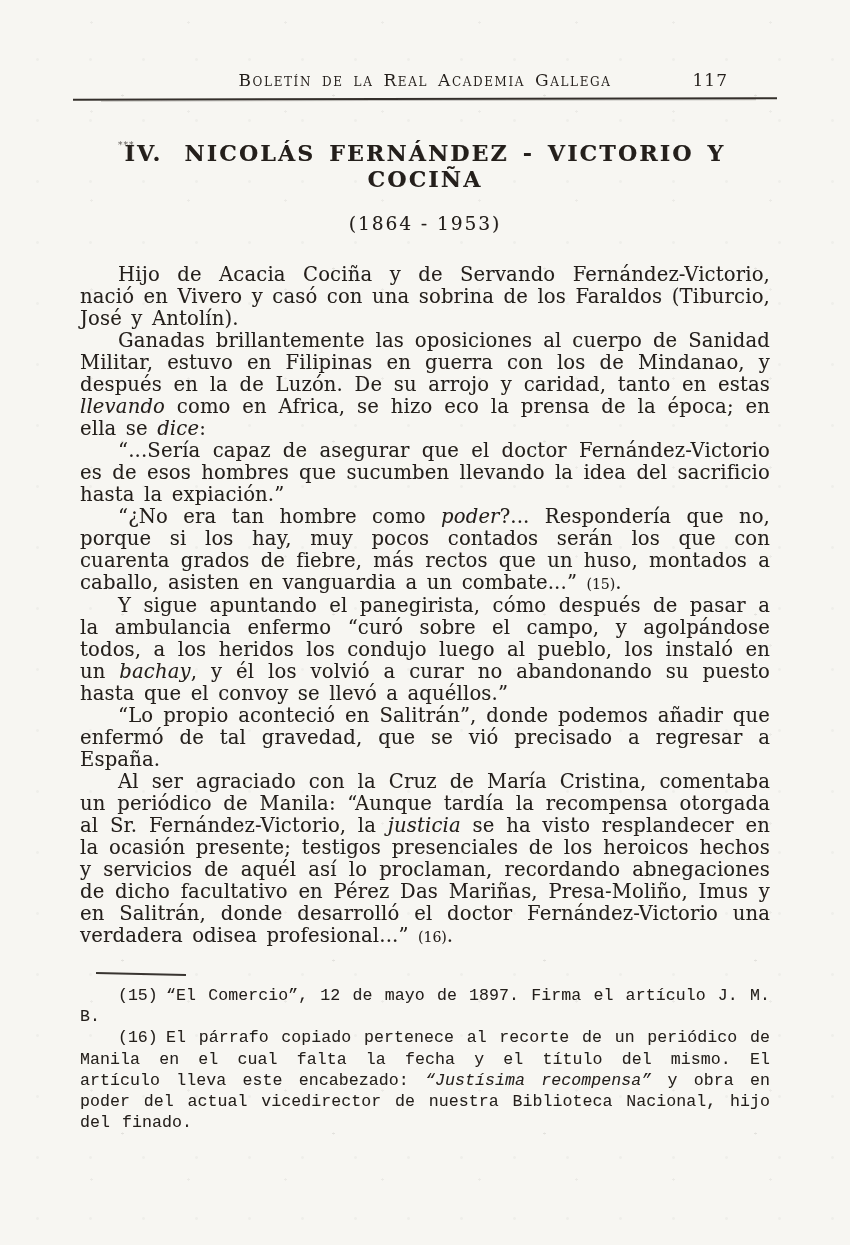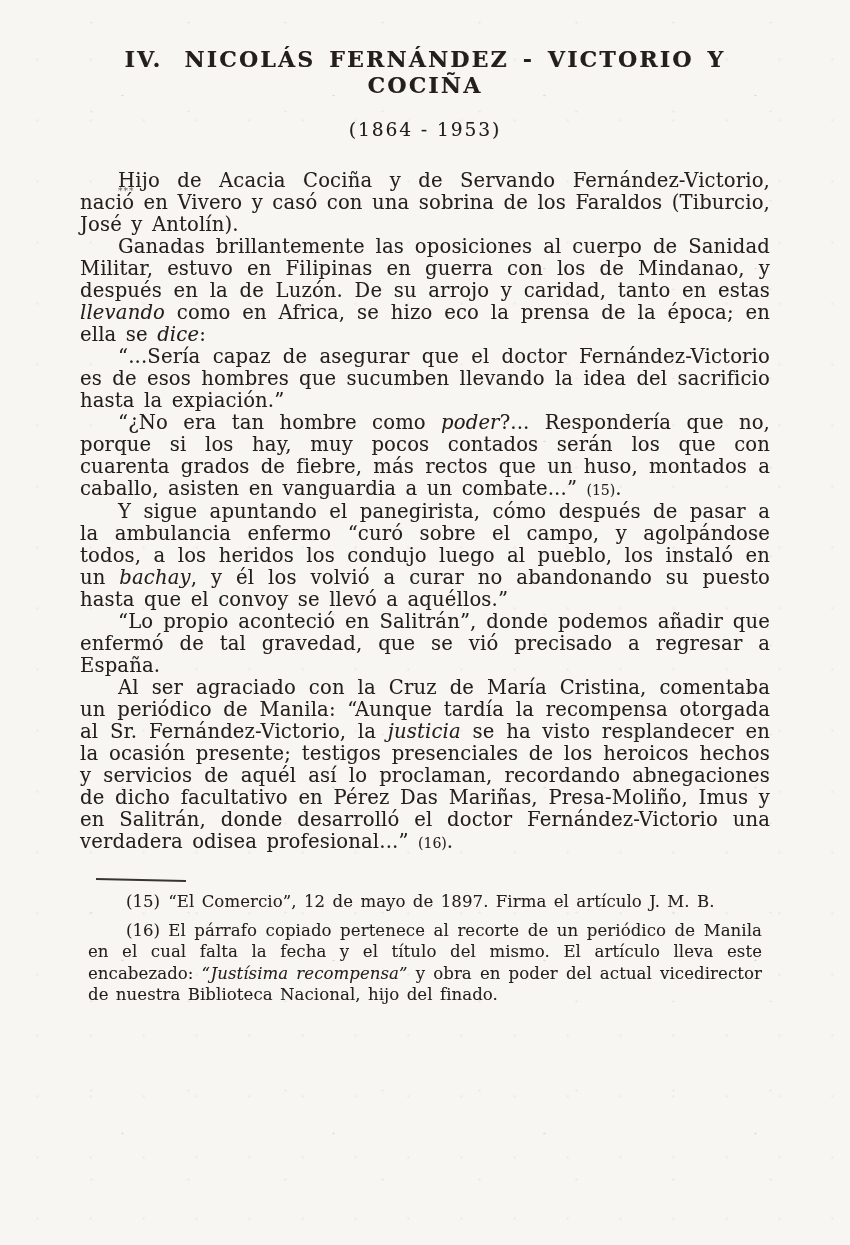--- a/index.html
+++ b/index.html
@@ -113,29 +113,34 @@
     opacity:.9;
   }
   .footnotes{
     font-size:16.5px;
     line-height:21.2px;
     text-align:justify;
     word-spacing:2px;
     letter-spacing:.1px;
     text-shadow:.2px .2px 0 rgba(36,31,27,.25);
   }
-  .footnotes p{margin:8px;text-indent:38px;}
+  .footnotes p{margin:0;text-indent:38px;font-family:Liberation Mono, monospace;}
   .fn-marker{letter-spacing:0;}
 </style>
 </head>
 <body>
 
 <div class="page">
   <div class="content">
 
+    <div class="running-header">
+      <span class="journal">Boletín de la Real Academia Gallega</span>
+      <span class="pagenum">117</span>
+      <div class="header-rule"></div>
+    </div>
 
     <span class="artifact">***</span>
 
     <h1 class="title">
       <span class="roman">IV.</span><span>NICOLÁS FERNÁNDEZ - VICTORIO Y COCIÑA</span>
     </h1>
     <div class="years">(1864 - 1953)</div>
 
     <div class="body-text">
         <p><span>Hijo de Acacia Cociña y de Servando Fernández-Victorio, nació en Vivero y casó con una sobrina de los Faraldos (Tiburcio, José y Antolín).</span></p>

